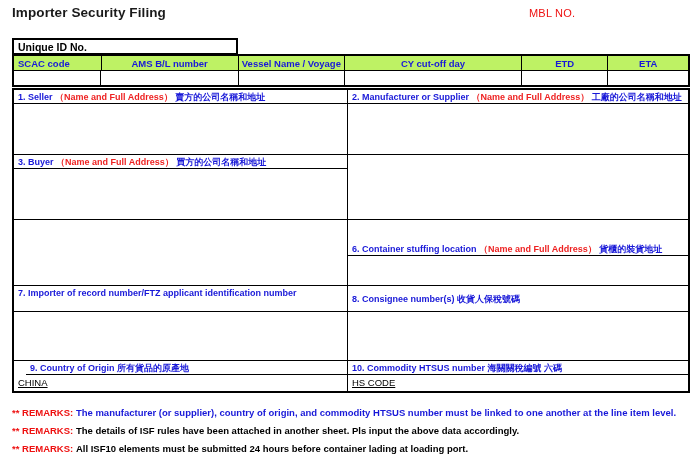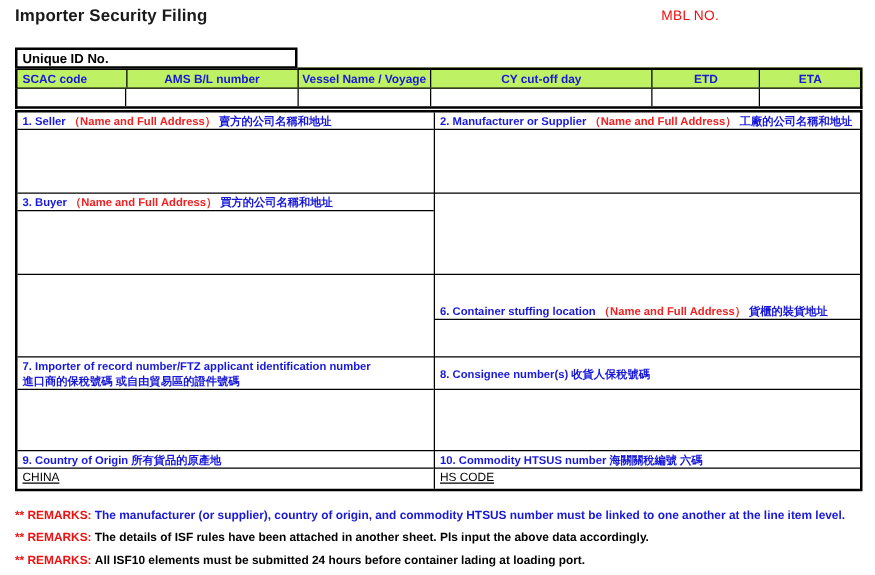--- a/index.html
+++ b/index.html
@@ -256,33 +256,32 @@
       <span class="lbl-num">6. Container stuffing location</span>
       <span class="lbl-paren">（Name and Full Address）</span>
       <span class="lbl-cn">貨櫃的裝貨地址</span>
     </div>
     <div class="cell cell-body" style="left:334px; top:144px; width:340px; height:51px;"></div>
 
     <div class="rowsep" style="top:195px;"></div>
 
     <div class="cell cell-hdr" style="left:0; top:196px; width:333px; height:26px;">
       <div class="lbl-en2">7. Importer of record number/FTZ applicant identification number</div>
-      <div class="lbl-cn">進口商的保稅號碼 或自由貿易區的證件號碼</div>
     </div>
     <div class="cell cell-body" style="left:0; top:222px; width:333px; height:48px;"></div>
 
     <div class="cell cell-hdr" style="left:334px; top:196px; width:340px; height:26px; padding-top:7px;">
       <span class="lbl-num">8. Consignee number(s)</span>
       <span class="lbl-cn">收貨人保稅號碼</span>
     </div>
     <div class="cell cell-body" style="left:334px; top:222px; width:340px; height:48px;"></div>
 
     <div class="rowsep" style="top:270px;"></div>
 
-    <div class="cell cell-hdr" style="left:0; top:271px; width:333px; height:14px;">
+    <div class="cell cell-hdr" style="left:12px; top:271px; width:333px; height:14px;">
       <span class="lbl-num">9. Country of Origin</span>
       <span class="lbl-cn">所有貨品的原產地</span>
     </div>
     <div class="cell cell-body" style="left:0; top:286px; width:333px; height:15px;">CHINA</div>
 
     <div class="cell cell-hdr" style="left:334px; top:271px; width:340px; height:14px;">
       <span class="lbl-num">10. Commodity HTSUS number</span>
       <span class="lbl-cn">海關關稅編號 六碼</span>
     </div>
     <div class="cell cell-body" style="left:334px; top:286px; width:340px; height:27px;">HS CODE</div>

